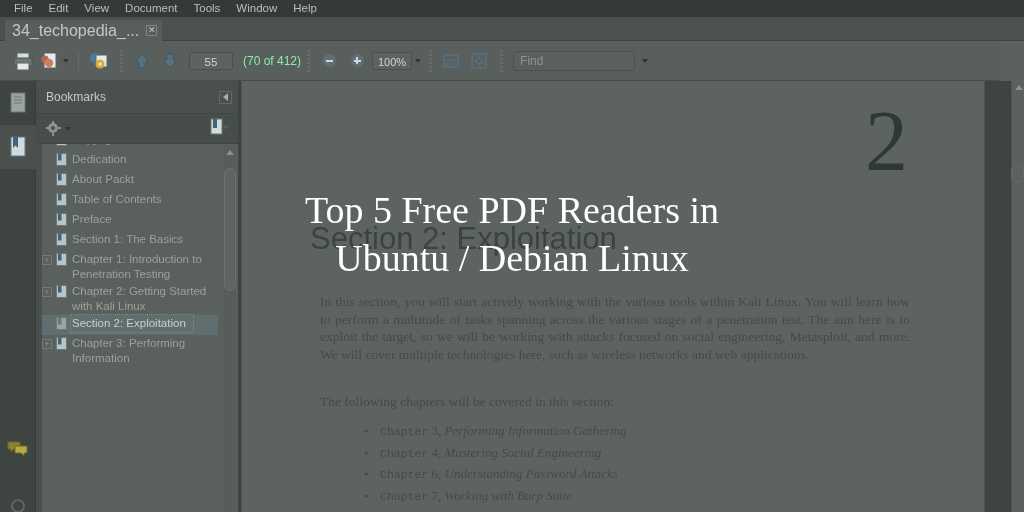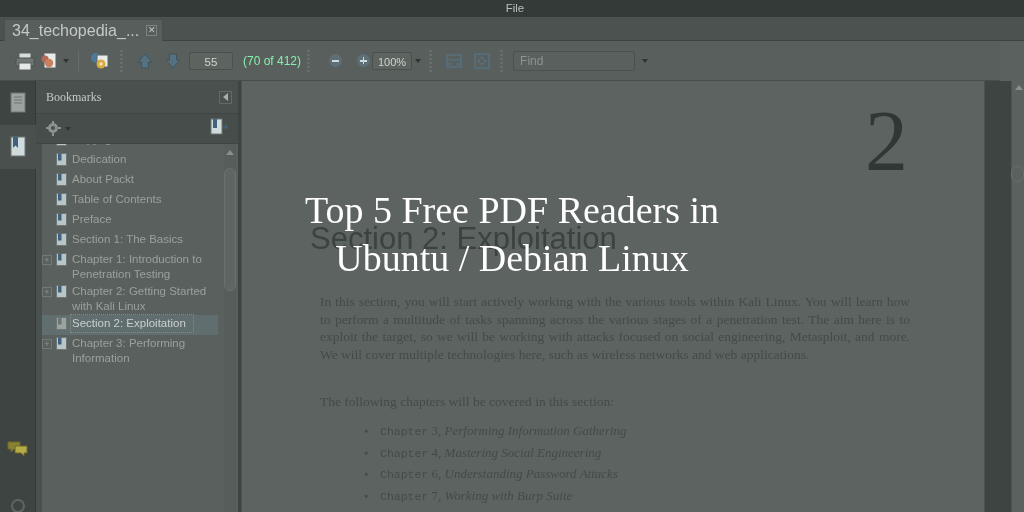--- a/index.html
+++ b/index.html
@@ -16,21 +16,20 @@
   }
 
   
   .menubar {
     position: absolute; top: 0; left: 0;
     width: 1024px; height: 17px;
     background: #343a38;
     display: flex; align-items: center;
     padding-left: 6px;
     box-sizing: border-box;
-    flex-direction: column;
   }
   .menu-item {
     color: #b9bfbc;
     font-size: 11.5px;
     padding: 0 8px;
     line-height: 17px;
     white-space: nowrap;
   }
 
   
@@ -71,21 +70,21 @@
   .toolbar {
     position: absolute; top: 41px; left: 0;
     width: 1000px; height: 40px;
     background: #595f5c;
     border-bottom: 1px solid #474d4a;
     display: flex; align-items: center;
     box-sizing: border-box;
     padding-left: 10px;
   }
   .tb-btn {
-    display: flex; align-items: center; justify-content: flex-end;
+    display: flex; align-items: center; justify-content: center;
     height: 30px; min-width: 26px;
     margin-right: 2px;
   }
   .tb-sep {
     width: 1px; height: 20px;
     background: #6e7471;
     margin: 0 7px;
     opacity: .7;
   }
   .tb-dots {
@@ -182,21 +181,20 @@
     background: #4a504d;
     box-sizing: border-box;
   }
   .panel-header {
     height: 33px;
     background: #4a504d;
     border-bottom: 1px solid #3f4542;
     display: flex; align-items: center;
     padding: 0 6px 0 10px;
     box-sizing: border-box;
-    font-family: Liberation Serif, serif;
   }
   .panel-title {
     color: #c4cac7; font-size: 12px; flex: 1;
   }
   .panel-collapse {
     width: 13px; height: 13px;
     border: 1px solid #626865;
     display: flex; align-items: center; justify-content: center;
     box-sizing: border-box;
   }

